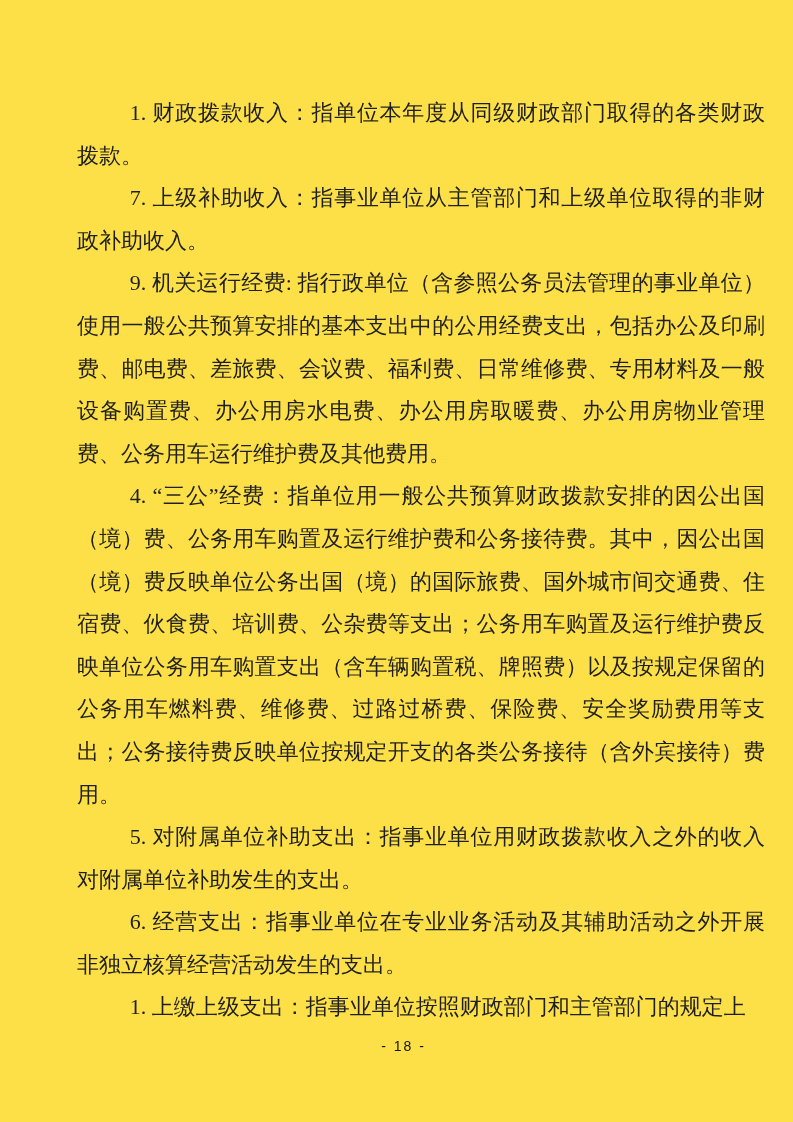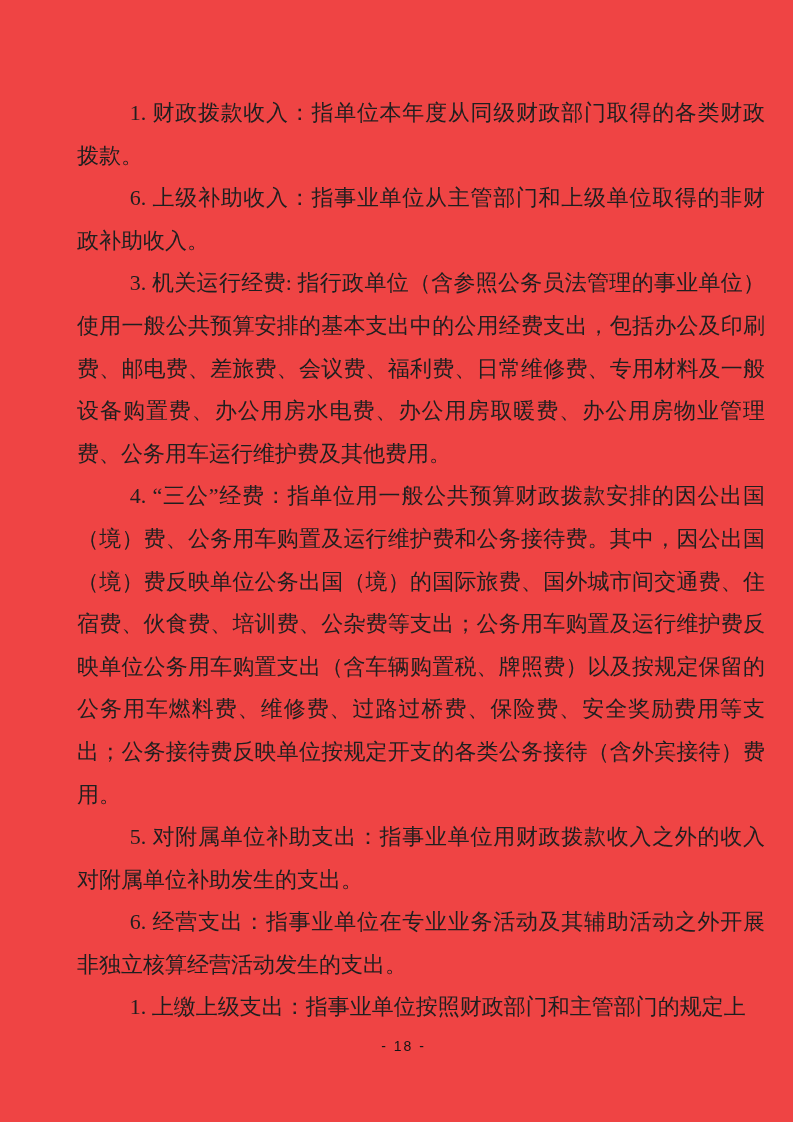--- a/index.html
+++ b/index.html
@@ -10,21 +10,21 @@
   body {
     width: 793px;
     height: 1122px;
     font-family: "Liberation Serif", "DejaVu Serif", serif;
     color: #1f1f1f;
   }
   .page {
     position: relative;
     width: 793px;
     height: 1122px;
-    background: #ef4444;
+    background: #fde047;
     overflow: hidden;
   }
   .content {
     position: absolute;
     left: 77px;
     top: 92px;
     width: 688px;
     font-size: 22px;
     line-height: 42.6px;
     text-align: justify;
@@ -48,21 +48,21 @@
     font-family: "Liberation Sans", "DejaVu Sans", sans-serif;
     margin-left: 7px;
   }
 </style>
 </head>
 <body>
 
 <div class="page">
   <div class="content">
     <p>1. 财政拨款收入：指单位本年度从同级财政部门取得的各类财政拨款。</p>
-    <p>6. 上级补助收入：指事业单位从主管部门和上级单位取得的非财政补助收入。</p>
-    <p>3. 机关运行经费: 指行政单位（含参照公务员法管理的事业单位）使用一般公共预算安排的基本支出中的公用经费支出，包括办公及印刷费、邮电费、差旅费、会议费、福利费、日常维修费、专用材料及一般设备购置费、办公用房水电费、办公用房取暖费、办公用房物业管理费、公务用车运行维护费及其他费用。</p>
+    <p>7. 上级补助收入：指事业单位从主管部门和上级单位取得的非财政补助收入。</p>
+    <p>9. 机关运行经费: 指行政单位（含参照公务员法管理的事业单位）使用一般公共预算安排的基本支出中的公用经费支出，包括办公及印刷费、邮电费、差旅费、会议费、福利费、日常维修费、专用材料及一般设备购置费、办公用房水电费、办公用房取暖费、办公用房物业管理费、公务用车运行维护费及其他费用。</p>
     <p>4. “三公”经费：指单位用一般公共预算财政拨款安排的因公出国（境）费、公务用车购置及运行维护费和公务接待费。其中，因公出国（境）费反映单位公务出国（境）的国际旅费、国外城市间交通费、住宿费、伙食费、培训费、公杂费等支出；公务用车购置及运行维护费反映单位公务用车购置支出（含车辆购置税、牌照费）以及按规定保留的公务用车燃料费、维修费、过路过桥费、保险费、安全奖励费用等支出；公务接待费反映单位按规定开支的各类公务接待（含外宾接待）费用。</p>
     <p>5. 对附属单位补助支出：指事业单位用财政拨款收入之外的收入对附属单位补助发生的支出。</p>
     <p>6. 经营支出：指事业单位在专业业务活动及其辅助活动之外开展非独立核算经营活动发生的支出。</p>
     <p>1. 上缴上级支出：指事业单位按照财政部门和主管部门的规定上</p>
   </div>
   <div class="footer">- 18 -</div>
 </div>
 
 </body></html>

